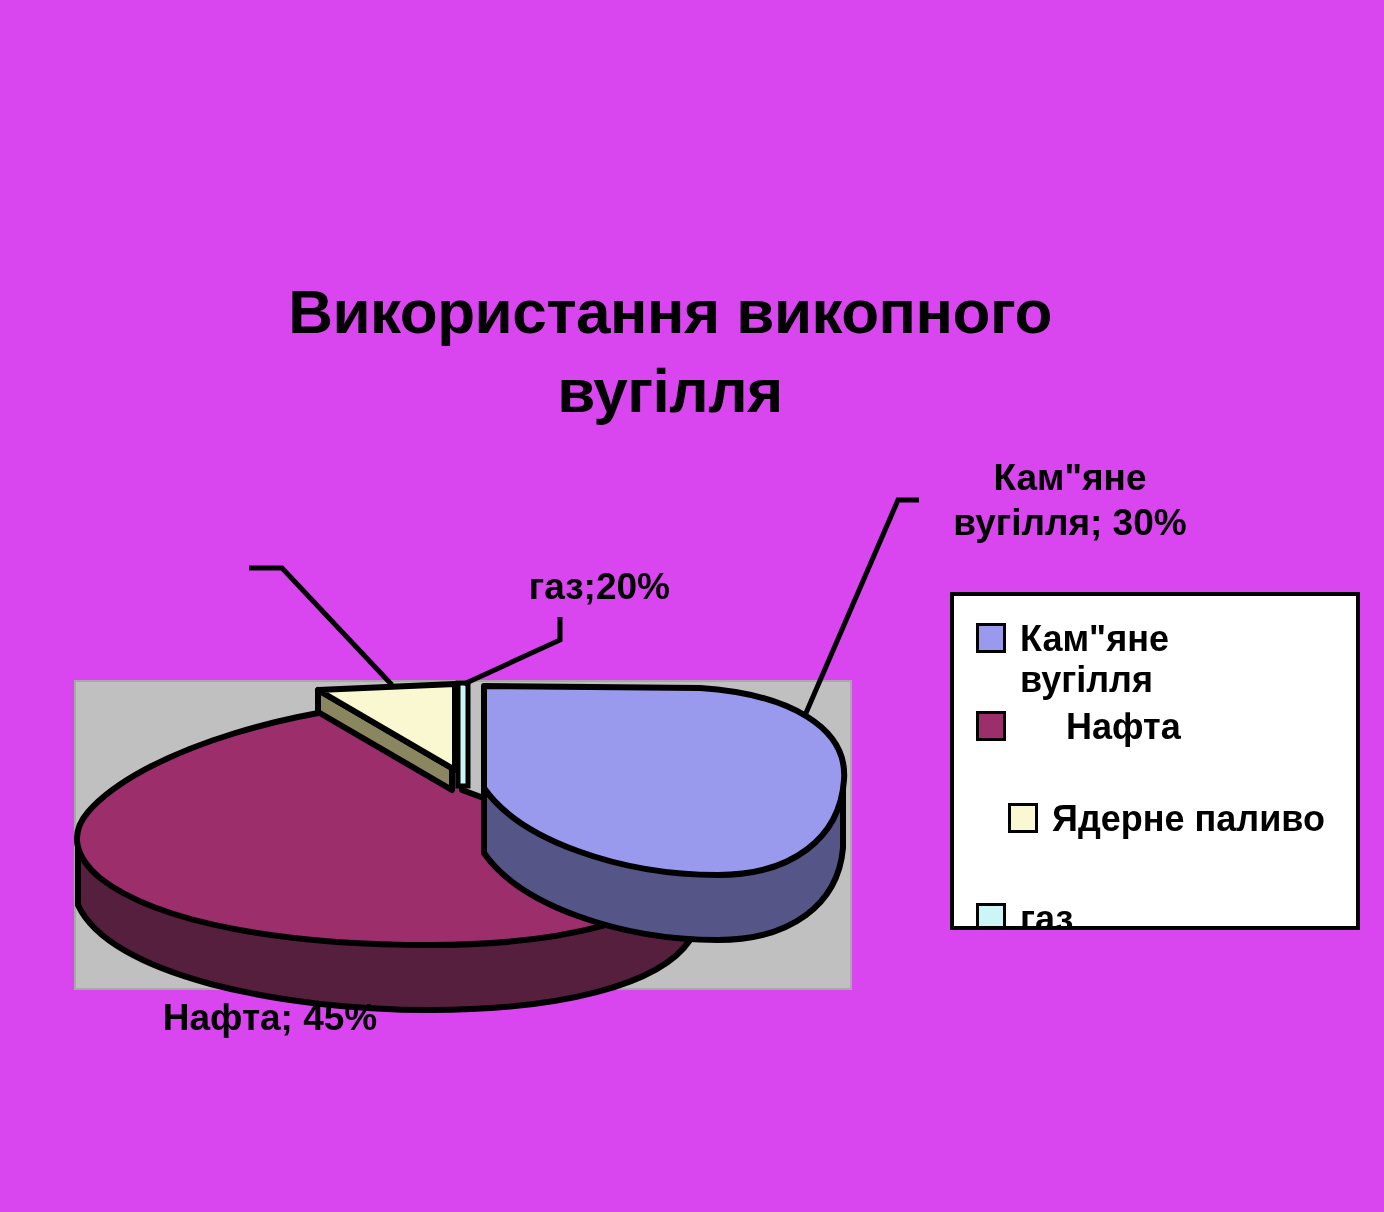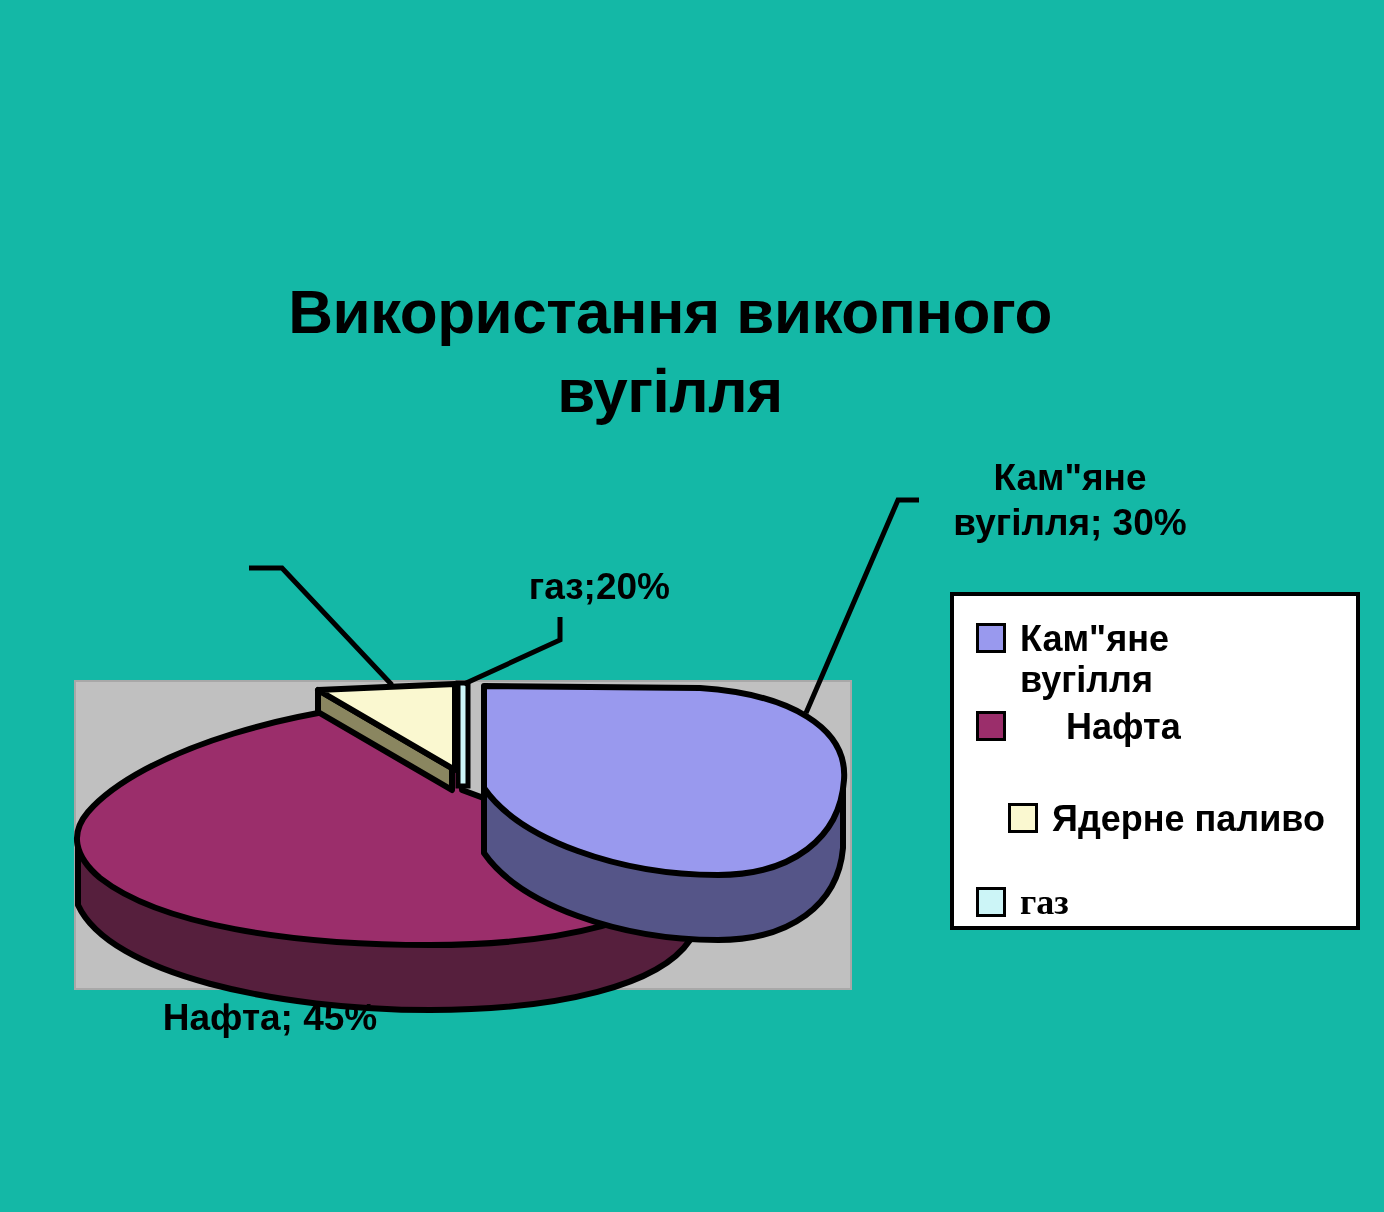--- a/index.html
+++ b/index.html
@@ -11,21 +11,21 @@
     width: 1384px;
     height: 1212px;
     position: relative;
     overflow: hidden;
     font-family: "Liberation Sans", sans-serif;
   }
 
   #chart-root {
     position: absolute;
     inset: 0;
-    background: #14b8a6;
+    background: #d946ef;
   }
 
   
   #chart-title {
     position: absolute;
     left: 120px;
     top: 272px;
     width: 1100px;
     text-align: center;
     font-size: 62px;
@@ -101,21 +101,21 @@
     margin-left: 14px;
     font-size: 36px;
     font-weight: bold;
     color: #000000;
     line-height: 1.14;
     white-space: pre-line;
   }
   #legend-row-coal    { top: 22px; }
   #legend-row-oil     { top: 110px; gap: 46px; }
   #legend-row-nuclear { top: 202px; margin-left: 32px; }
-  #legend-row-gas     { top: 286px; font-family: Liberation Serif, serif; }
+  #legend-row-gas     { top: 302px; }
 </style>
 </head>
 <body>
 
 <div id="chart-root">
 
   <div id="chart-title">
     <div>Використання викопного</div>
     <div>вугілля</div>
   </div>

